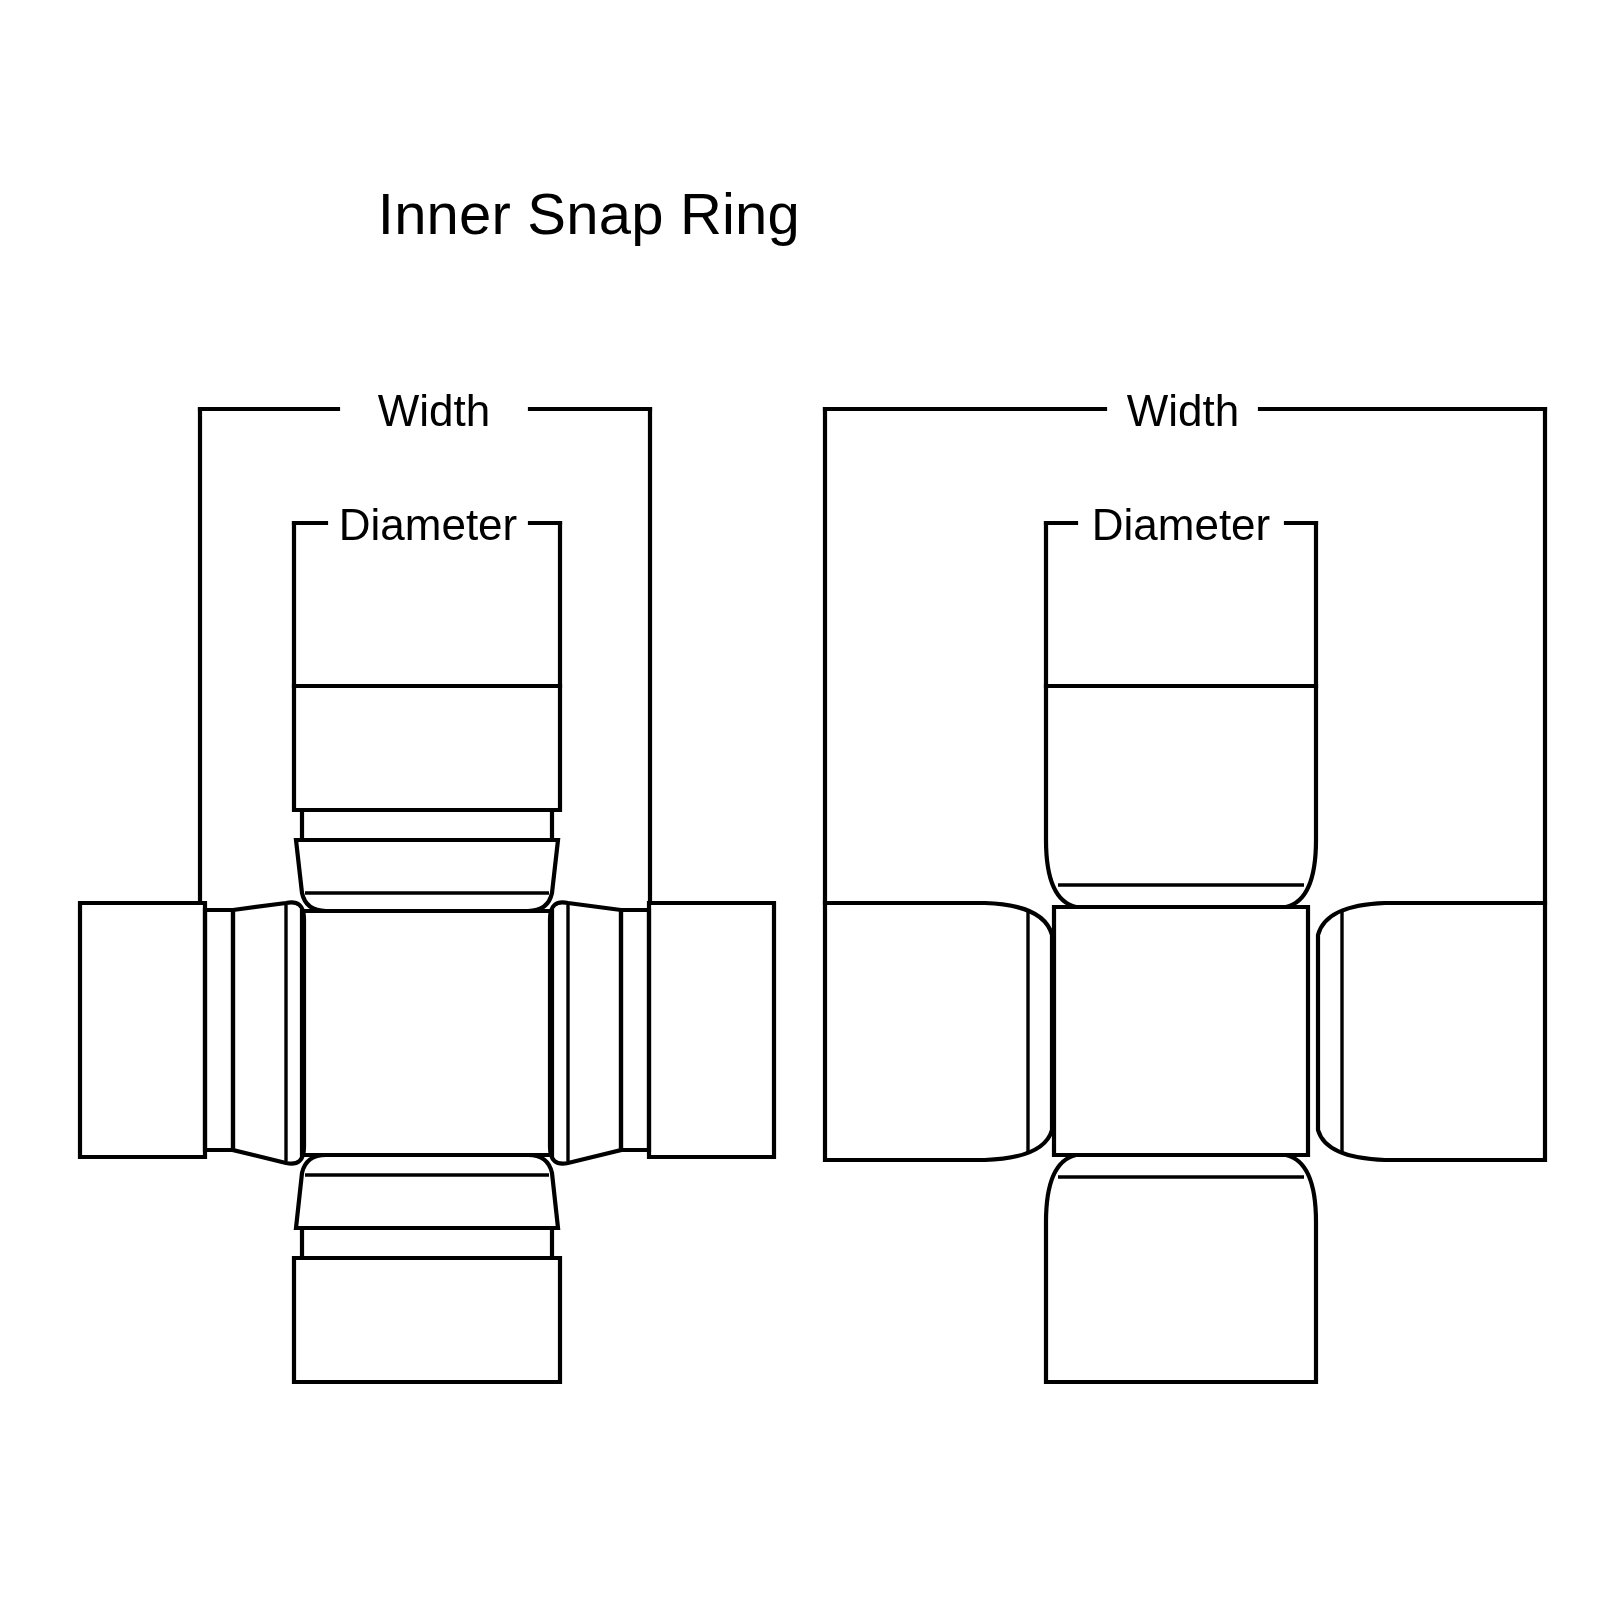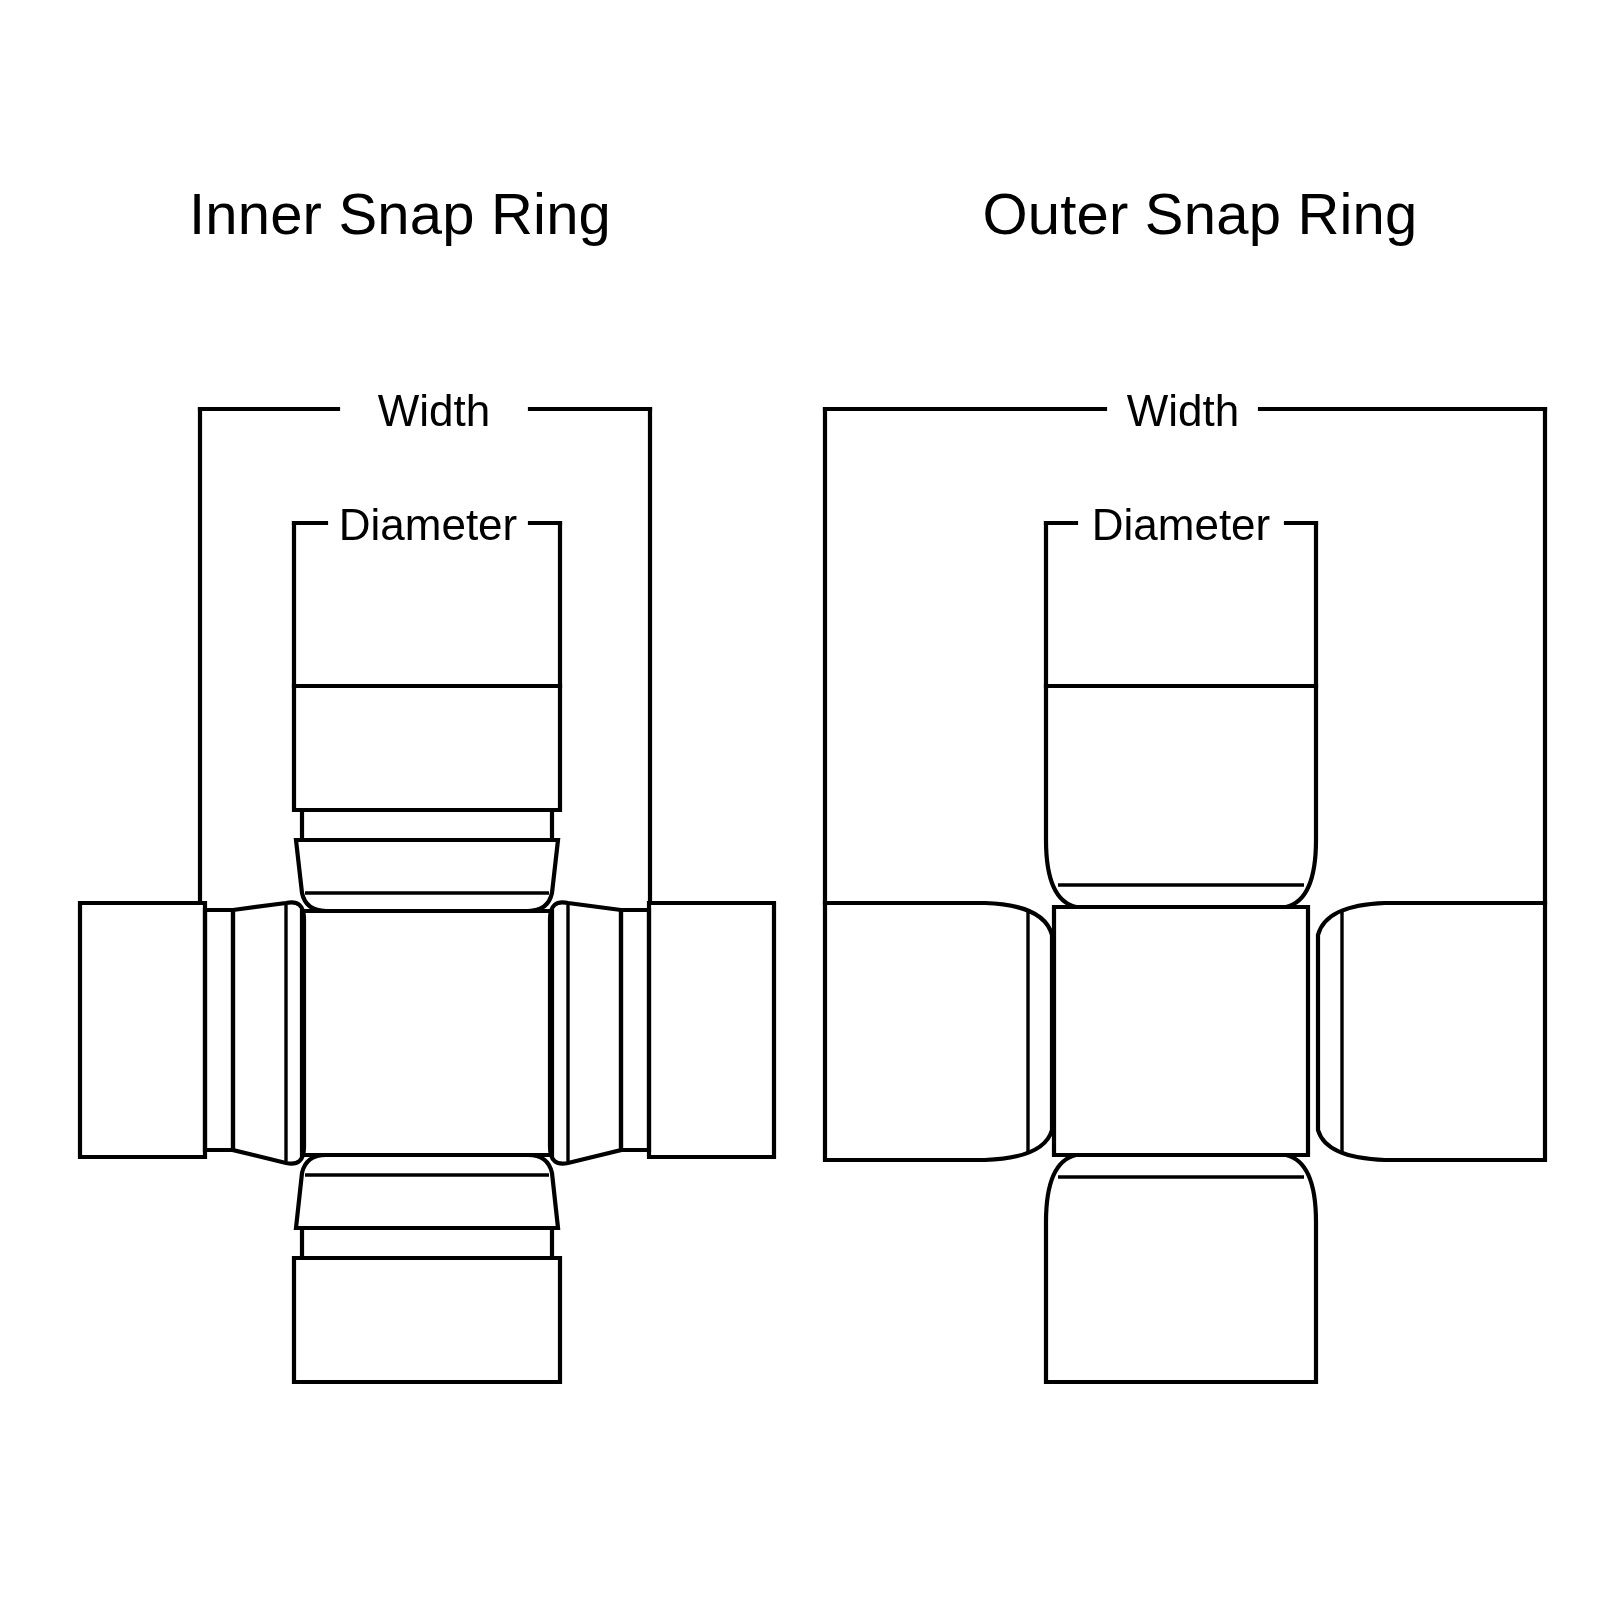--- a/index.html
+++ b/index.html
@@ -27,21 +27,21 @@
     height: 1600px;
   }
   .panel-left  { left: 0; }
   .panel-right { left: 800px; }
 
   .panel-title {
     position: absolute;
     top: 182px;
     left: 0;
     width: 800px;
-    text-align: center;
+    text-align: right;
     font-size: 58px;
     font-weight: 400;
     line-height: 1.1;
     letter-spacing: 0.2px;
     white-space: nowrap;
   }
 
   .drawing {
     position: absolute;
     top: 0;
@@ -150,21 +150,20 @@
 
           <path class="ln" d="M 294 1258 L 560 1258 L 560 1382 L 294 1382 Z"></path>
         </g>
 
       </svg>
     </div>
   </div>
 
   <div class="panel panel-right">
 
-    <div class="panel-title">Outer Snap Ring</div>
 
     <div class="drawing">
       <svg viewBox="0 0 800 1600" xmlns="http://www.w3.org/2000/svg">
 
         <g>
           <path class="ln" d="M 25 409 L 305 409"></path>
           <path class="ln" d="M 460 409 L 745 409"></path>
           <path class="ln" d="M 25 409 L 25 903"></path>
           <path class="ln" d="M 745 409 L 745 903"></path>
           <text class="dimlabel" x="383" y="426">Width</text>

